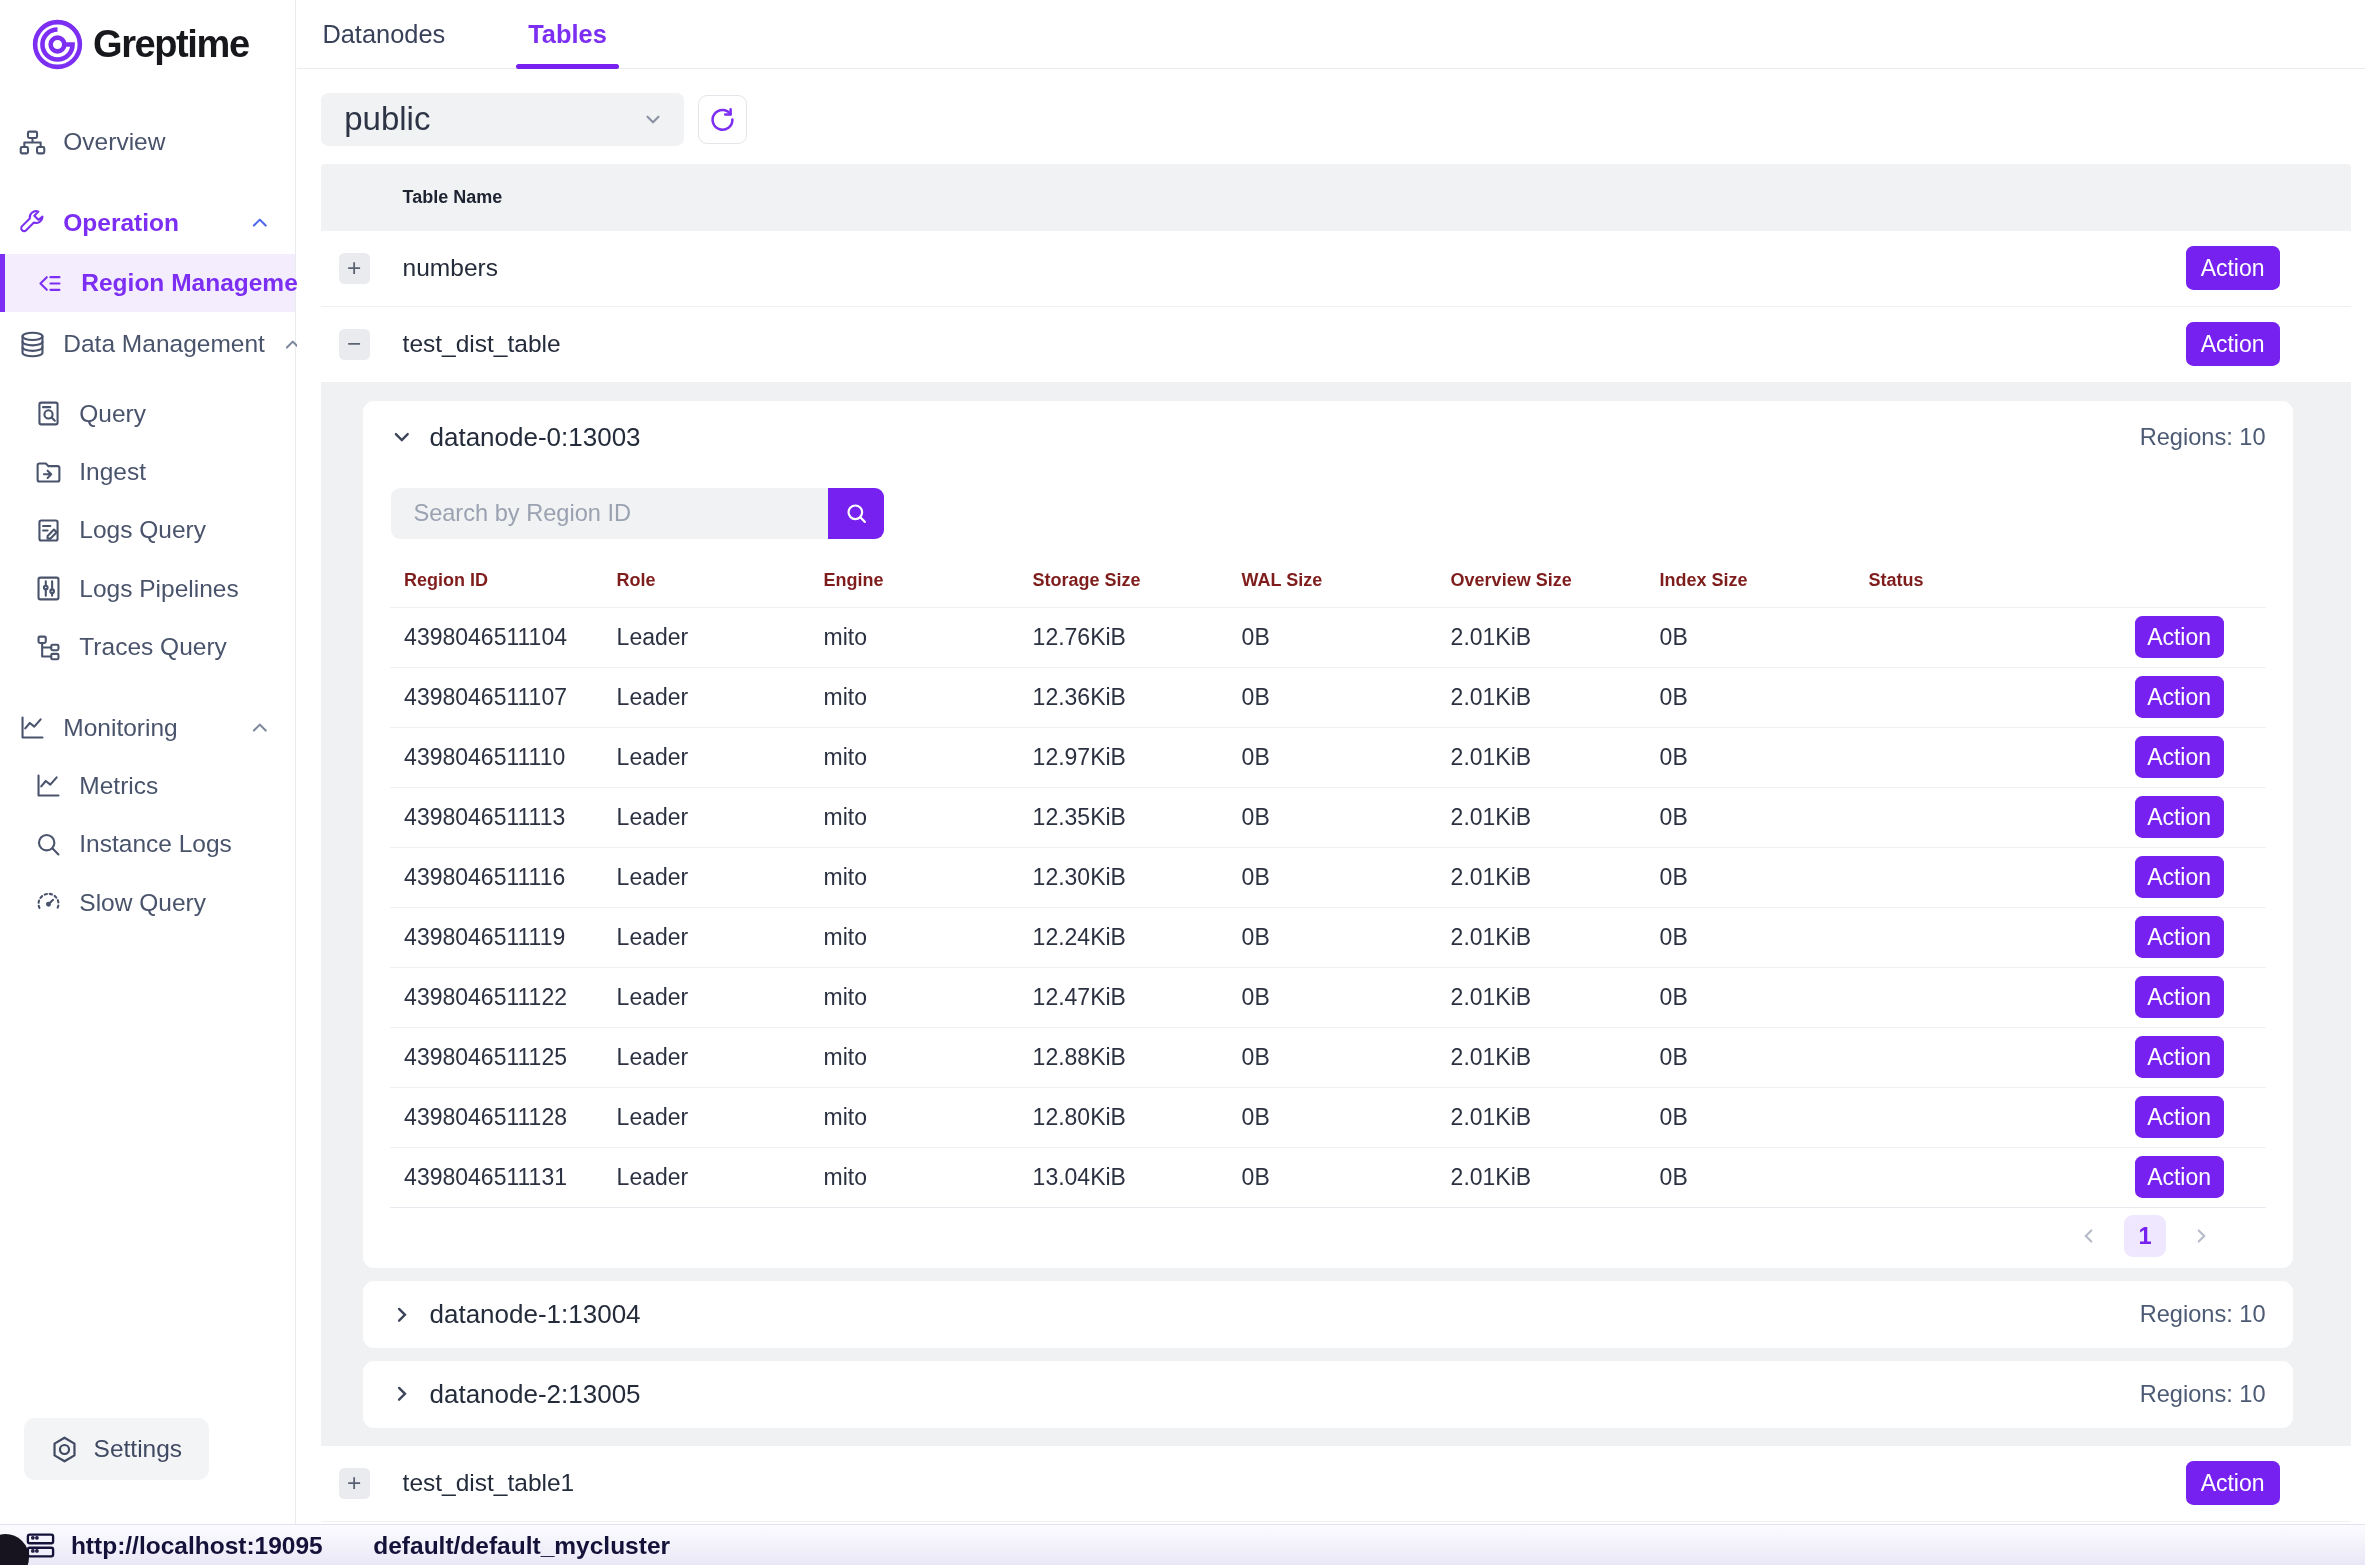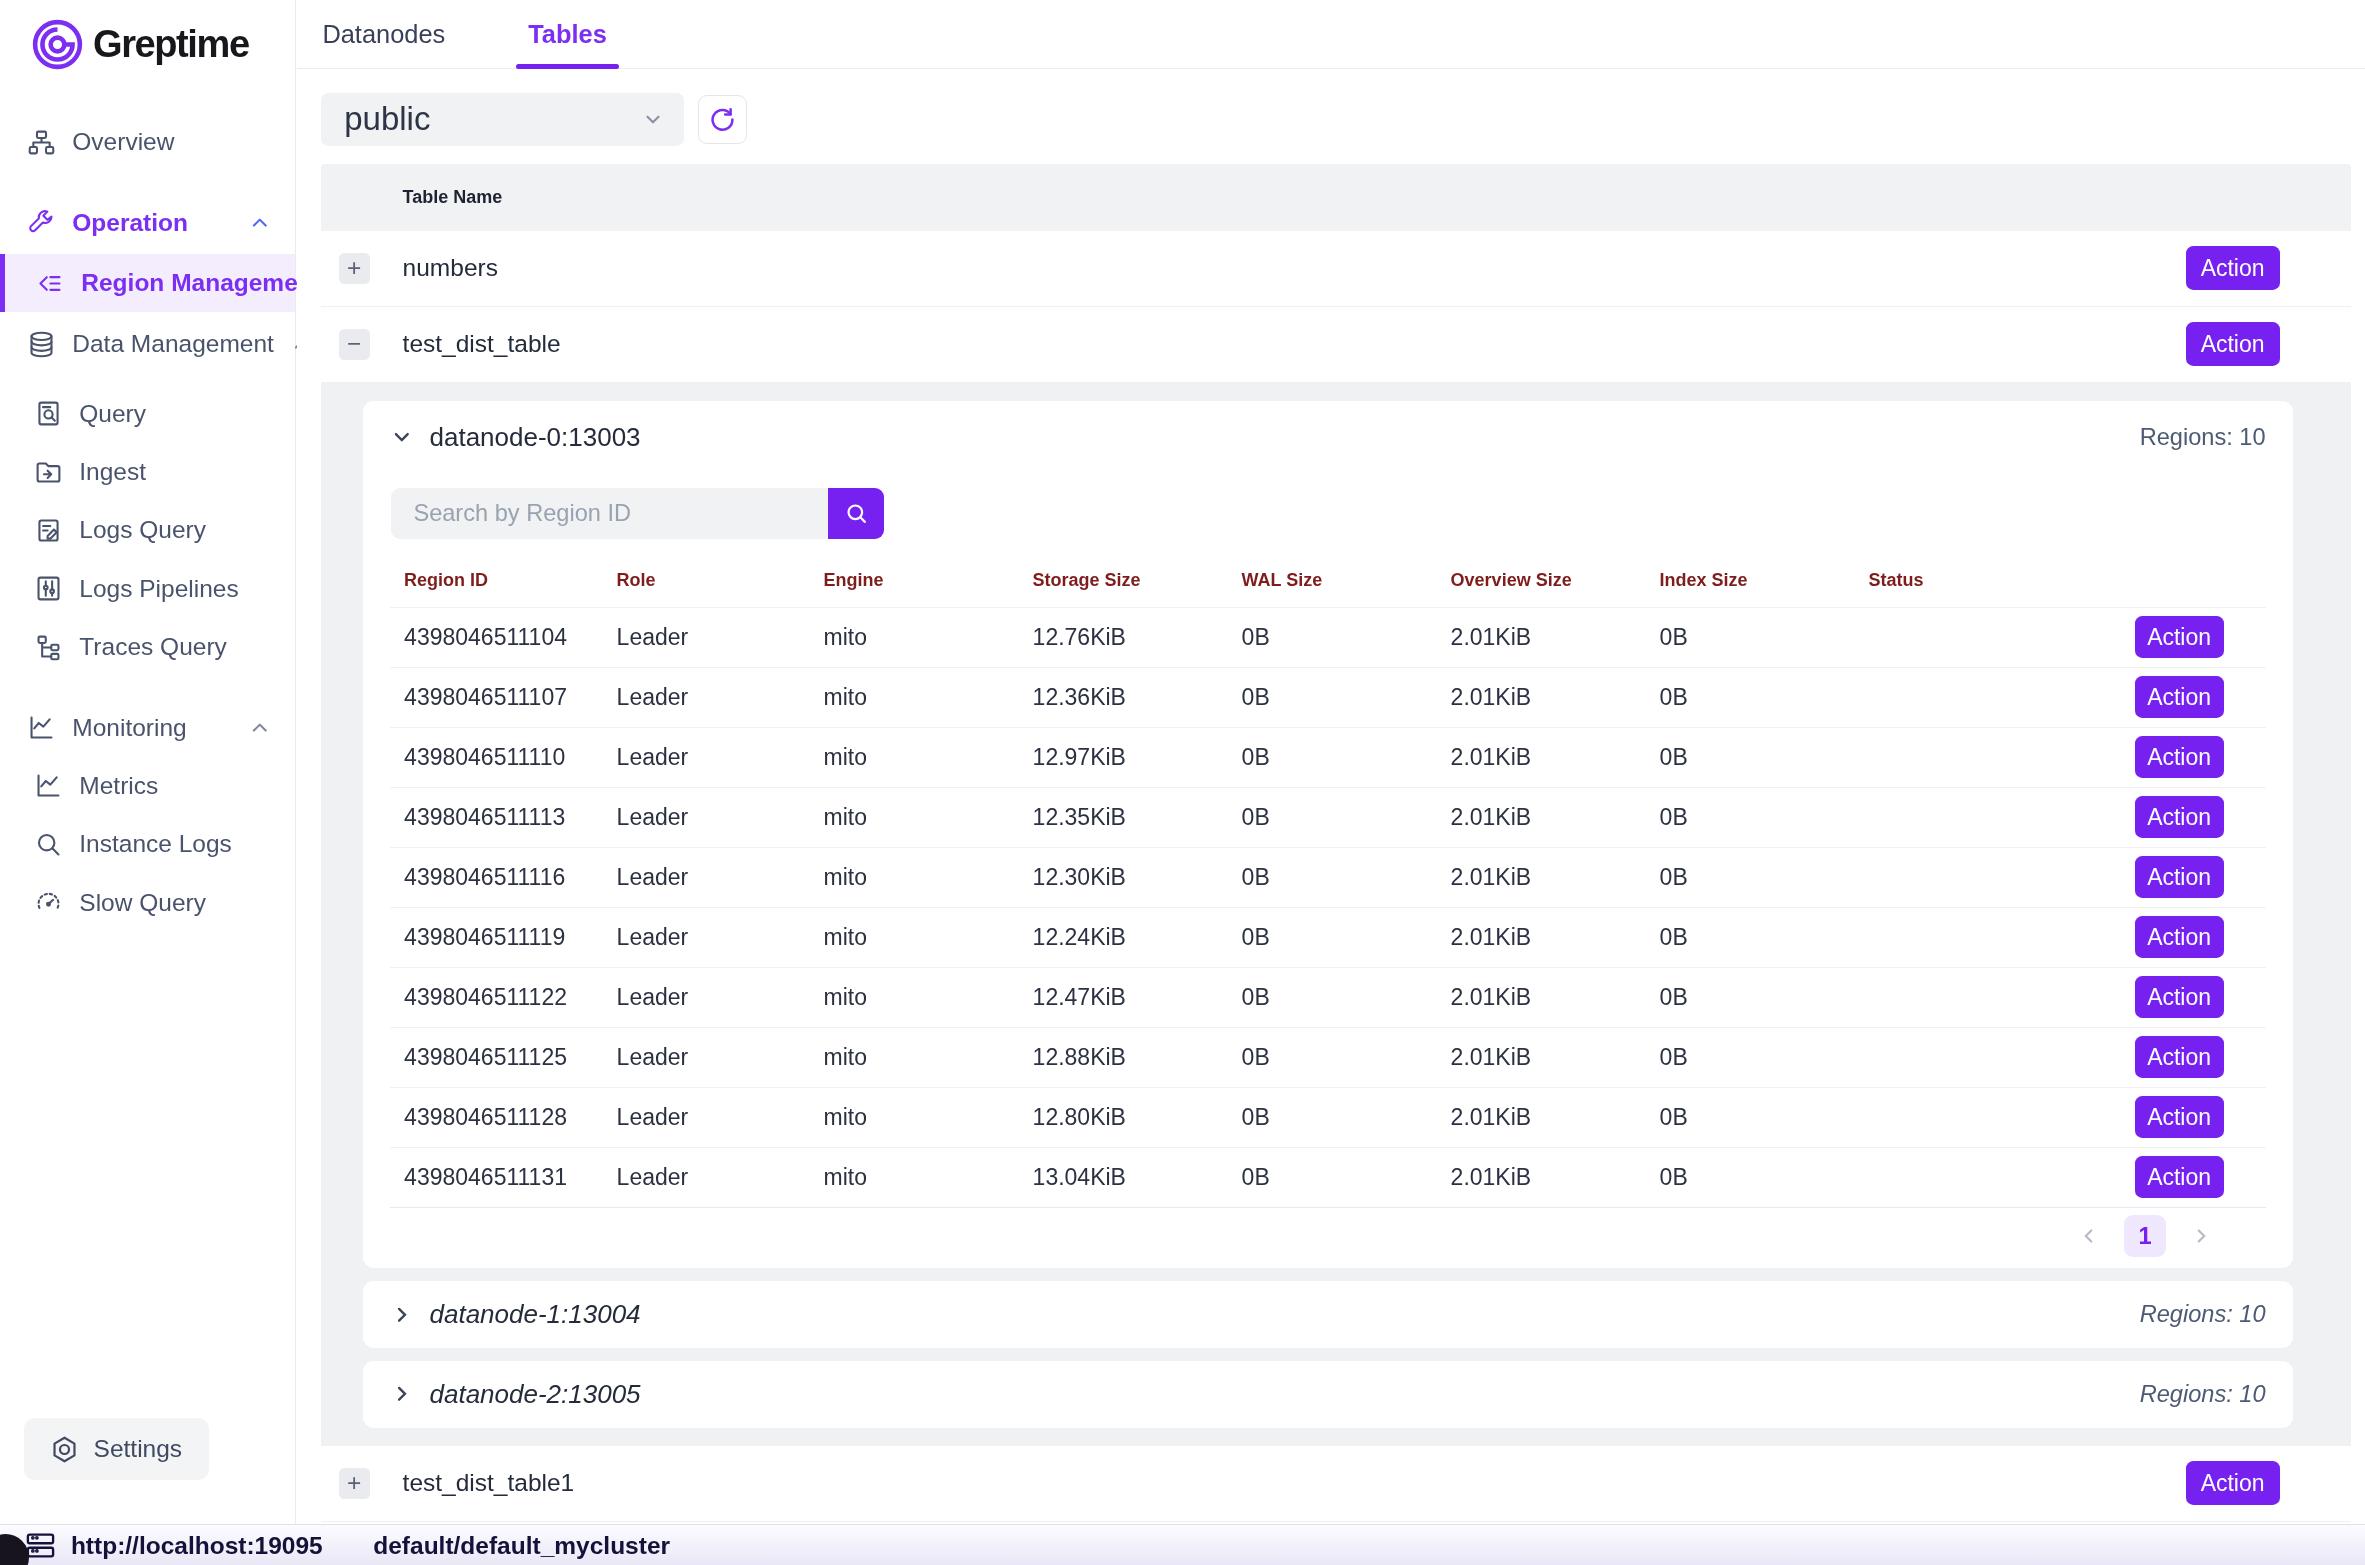--- a/index.html
+++ b/index.html
@@ -19,21 +19,21 @@
   
   .sidebar{
     position:absolute;left:0;top:0;width:296px;height:1524px;
     background:#fff;border-right:0.9px solid var(--border);
   }
   .logo{display:flex;align-items:center;gap:9px;padding:18px 0 0 31px;}
   .logo-name{font-size:38px;font-weight:800;color:#17181c;letter-spacing:-1.4px;}
   .menu{margin-top:42px;display:flex;flex-direction:column;}
   .side-item{
     display:flex;align-items:center;gap:16.3px;height:53px;margin:2.7px 0;
-    padding-left:27px;color:#49536b;font-size:24.5px;cursor:pointer;position:relative;
+    padding-left:18px;color:#49536b;font-size:24.5px;cursor:pointer;position:relative;
   }
   .side-item .lbl{white-space:nowrap;}
   .side-item.sub{padding-left:34px;}
   .side-item.accent{color:var(--accent-text);font-weight:700;}
   .side-item.active{
     background:var(--accent-soft);color:var(--accent-text);font-weight:700;height:58px;
   }
   .side-item.active::before{
     content:"";position:absolute;left:0;top:0;bottom:0;width:5.4px;background:var(--accent-text);
   }
@@ -109,21 +109,21 @@
   .btn.big{width:94px;height:44px;font-size:23px;}
   .btn.small{width:89px;height:42px;font-size:23px;}
 
   
   .section{background:var(--section);padding:18px 58px 18px 42px;}
   .card{background:#fff;border-radius:11px;}
   .card.open{padding:0 27px 3.6px 27px;}
   .card-head{height:73px;display:flex;align-items:center;gap:16.3px;font-size:26px;color:#242b3a;}
   .card-head .regions{margin-left:auto;font-size:23.6px;color:#4c5a74;}
   .card.closed{height:67px;display:flex;align-items:center;gap:16.3px;padding:0 27px;
-    font-size:26px;color:#242b3a;margin-top:12.7px;font-style:italic;}
+    font-size:26px;color:#242b3a;margin-top:12.7px;}
   .card.closed .regions{margin-left:auto;font-size:23.6px;color:#4c5a74;}
 
   .searchrow{display:flex;margin:14.5px 0 14.5px 1.8px;}
   .search-input{
     width:437px;height:51px;background:var(--panel);border:none;border-radius:9px 0 0 9px;
     padding:0 22px;font-size:23.6px;color:#2c3445;outline:none;font-family:inherit;
   }
   .search-input::placeholder{color:#9aa2b1;}
   .search-btn{
     width:56px;height:51px;background:var(--accent);border:none;border-radius:0 9px 9px 0;

